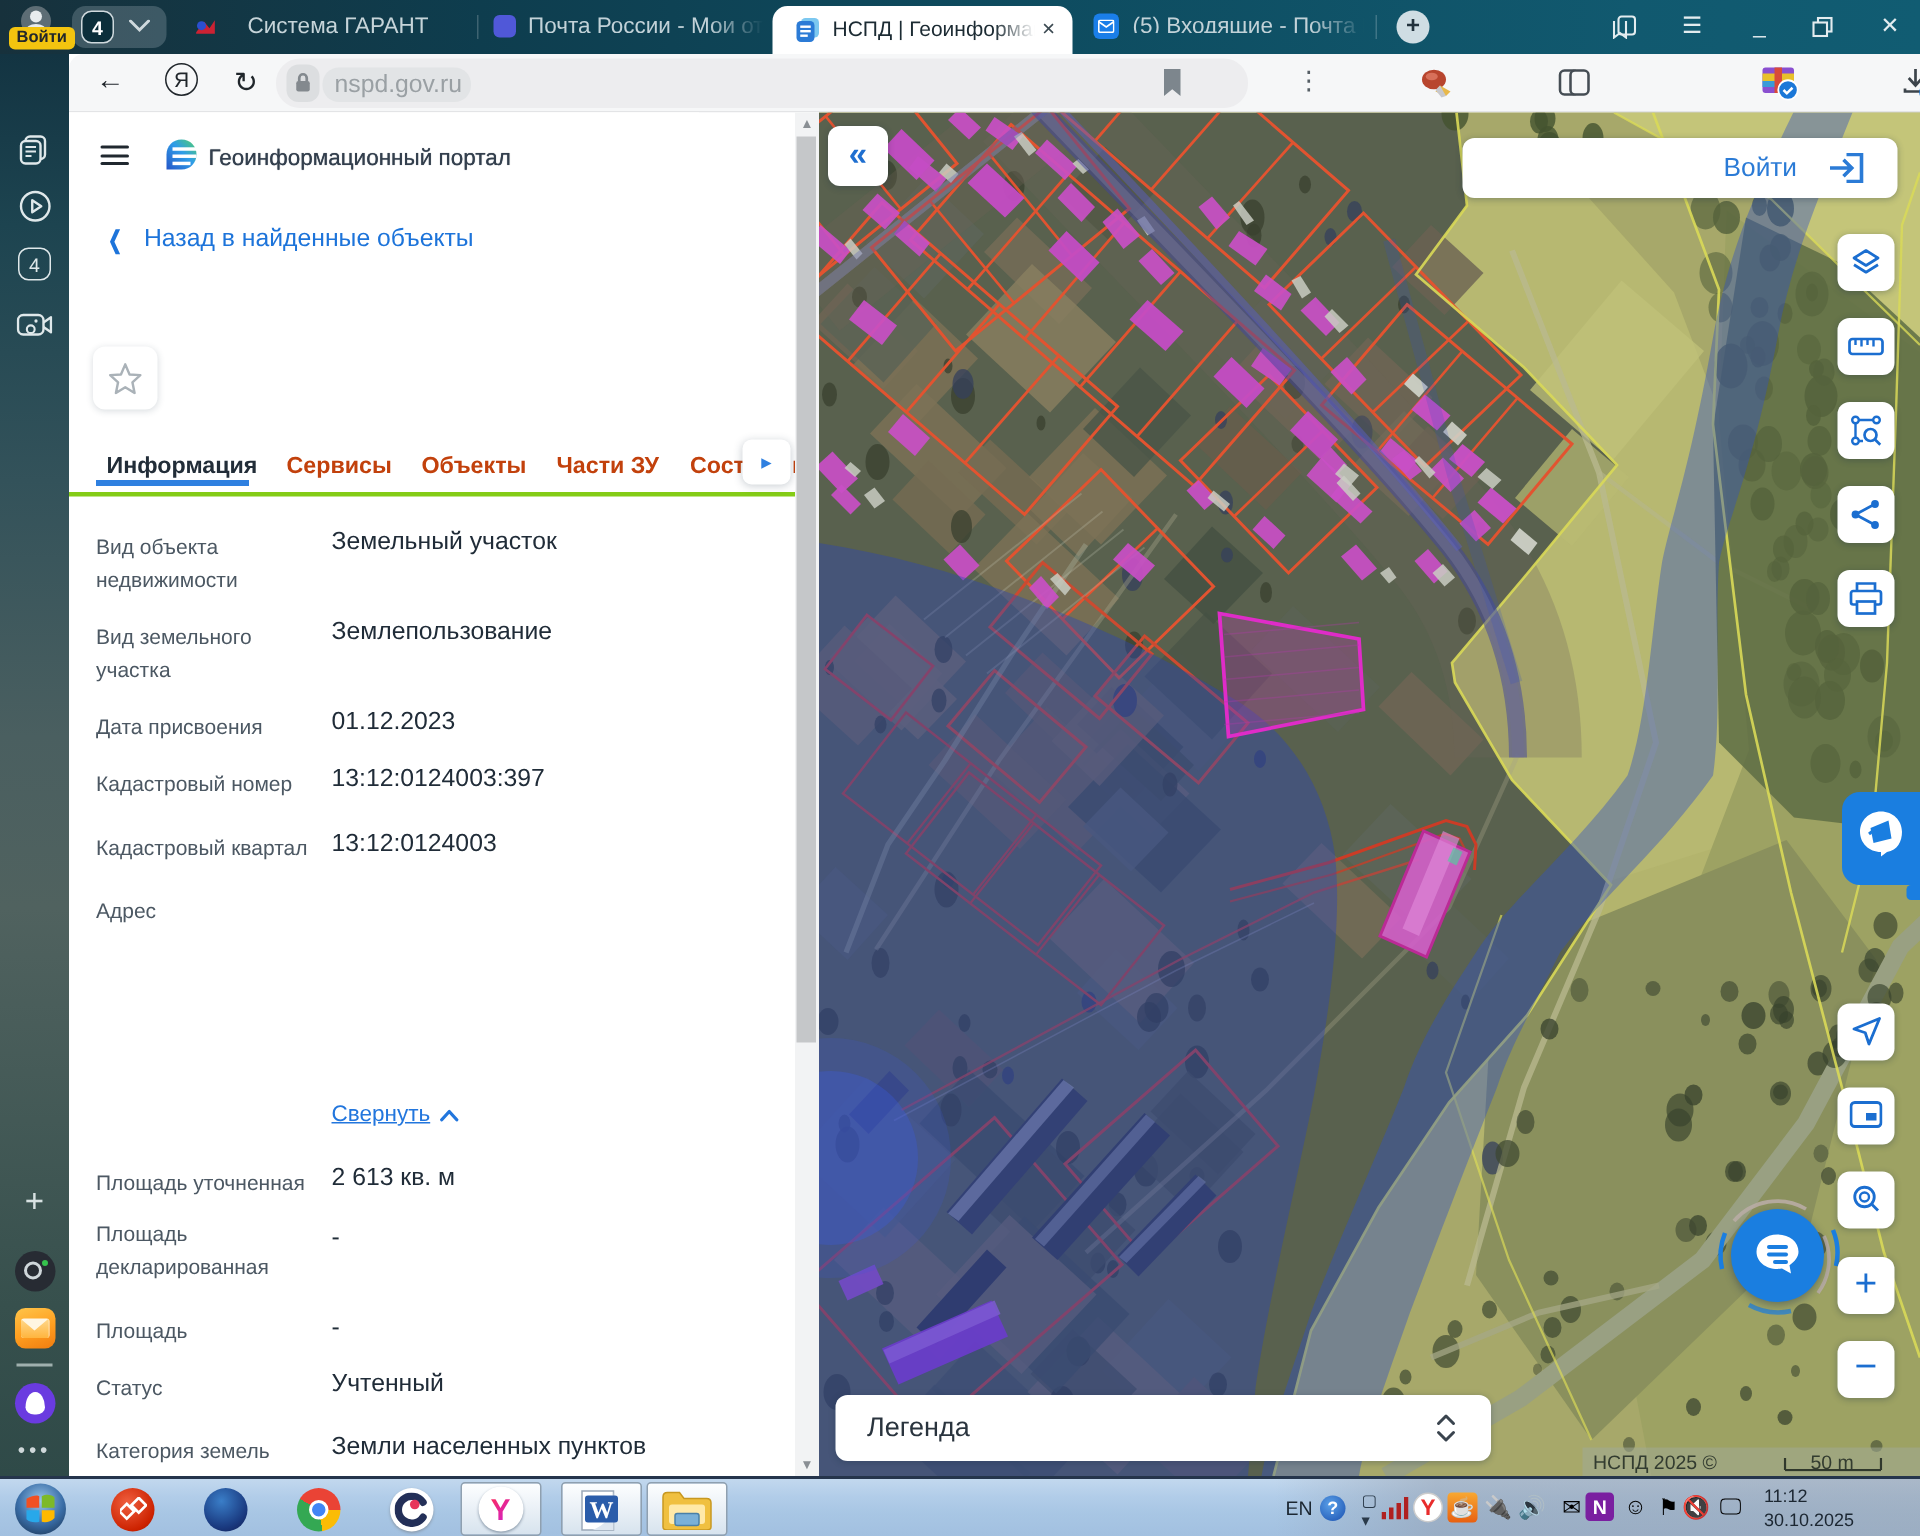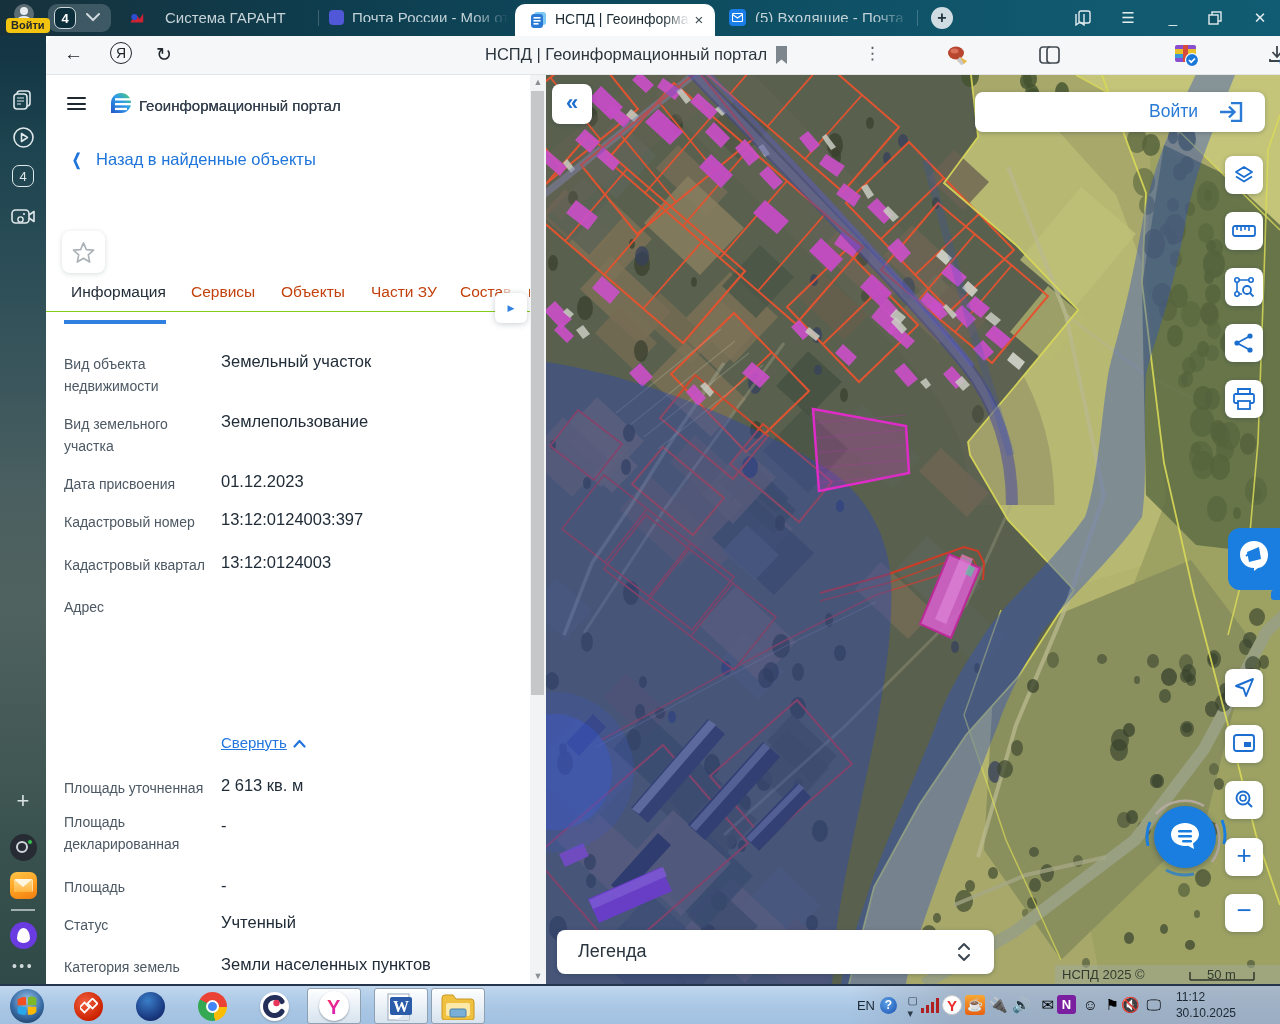--- a/index.html
+++ b/index.html
@@ -38,21 +38,21 @@
 
 #panel { position:absolute; left:46px; top:75px; width:420px; height:909px; background:#fff; }
 #hamb { position:absolute; left:21px; top:22px; width:19px; height:14px; }
 #hamb div { height:2.2px; background:#20282f; border-radius:1px; margin-bottom:3.4px; }
 #plogo { position:absolute; left:64px; top:17px; }
 #ptitle { position:absolute; left:93px; top:22px; font-size:15px; color:#333f4d; letter-spacing:0; text-shadow:0 0 .5px #333f4d; }
 #backlink { position:absolute; left:50px; top:75px; font-size:16.5px; color:#1d74da; }
 #backchev { position:absolute; left:24px; top:75px; color:#1d74da; font-size:16px; font-weight:bold; transform:scaleX(.7); }
 #otitle { position:absolute; left:18px; top:114px; font-size:20.5px; font-weight:bold; color:#26313d; letter-spacing:-.2px; }
 #starcard { position:absolute; left:16px; top:156px; width:43px; height:42px; border-radius:8px; background:#fff; box-shadow:0 1px 5px rgba(40,60,80,.18); }
-#tabsrow { position:absolute; left:0; top:202px; width:484px; height:35px; border-bottom:1px solid #84cc16; }
+#tabsrow { position:absolute; left:0; top:221px; width:484px; height:35px; border-bottom:3px solid #84cc16;font-weight:bold; }
 .ptab { position:absolute; top:6px; font-size:15.5px; color:#c2410c; white-space:nowrap; }
 #tabuline { position:absolute; left:18px; top:245px; width:102px; height:3.5px; background:#2f80e0; }
 #tabarrow { position:absolute; left:449px; top:218px; width:32px; height:30px; background:#fff; border-radius:6px; box-shadow:0 1px 6px rgba(40,60,80,.25); color:#2f80e0; font-size:9px; text-align:center; line-height:30px; }
 .lbl { position:absolute; left:18px; font-size:14px; color:#4c5863; line-height:22px; }
 .val { position:absolute; left:175px; font-size:16.5px; color:#202c38; line-height:22px; }
 #svlink { position:absolute; left:175px; top:659px; font-size:15px; color:#2276dd; text-decoration:underline; }
 
 
 #pscroll { position:absolute; left:530px; top:75px; width:16px; height:909px; background:#f2f3f4; }
 #pscroll .thumb { position:absolute; left:1px; top:16px; width:13px; height:604px; background:#c5c7c9; }
@@ -134,21 +134,28 @@
           <rect x="4" y="1" width="9" height="9" fill="none" stroke="#e3ecef" stroke-width="1.4"></rect>
           <rect x="1" y="4" width="9" height="9" fill="#0f5266" stroke="#e3ecef" stroke-width="1.4"></rect>
         </svg></div>
     <div class="winbtn" style="left:1245px;">✕</div>
   </div>
 
   <div id="toolbar">
     <div class="navic" style="left:18px; top:7px;">←</div>
     <div class="navic" style="left:64px; top:6px; width:22px; height:22px; border:1.7px solid #20262b; border-radius:50%; font-size:14px; text-align:center; line-height:20px;">Я</div>
     <div class="navic" style="left:110px; top:7px;">↻</div>
-    <div id="pagetitle">НСПД | Геоинформационный портал</div>
+    <div id="urlpill">
+      <div id="lockpill"><svg width="12" height="14" viewBox="0 0 12 14" style="margin-top:5px">
+            <rect x="1.5" y="6" width="9" height="7" rx="1.5" fill="#83898e"></rect>
+            <path d="M3.5 6 L3.5 4 a2.5 2.5 0 0 1 5 0 L8.5 6" fill="none" stroke="#83898e" stroke-width="1.8"></path>
+          </svg></div>
+      <div id="urlbox"></div>
+      <div id="urltext">nspd.gov.ru</div>
+    </div>
     <svg style="position:absolute;left:728px;top:9px" width="15" height="20" viewBox="0 0 15 20">
         <path d="M2 1 L13 1 L13 19 L7.5 14.5 L2 19 Z" fill="#7d868d"></path>
       </svg>
     <div class="navic" style="left:818px; top:7px; color:#555e65; font-size:17px;">⋮</div>
     <svg style="position:absolute;left:900px;top:9px" width="24" height="22" viewBox="0 0 24 22">
         <ellipse cx="10" cy="8" rx="8" ry="6.5" fill="#b8452e"></ellipse>
         <ellipse cx="8.5" cy="6" rx="4" ry="2.5" fill="#d8705a"></ellipse>
         <path d="M14 12 L21 16 L18 19 L11 16 Z" fill="#e8b84a"></path>
         <path d="M11 15 L14 12 L18 19 L15 20 Z" fill="#c8c8cc"></path>
       </svg>

